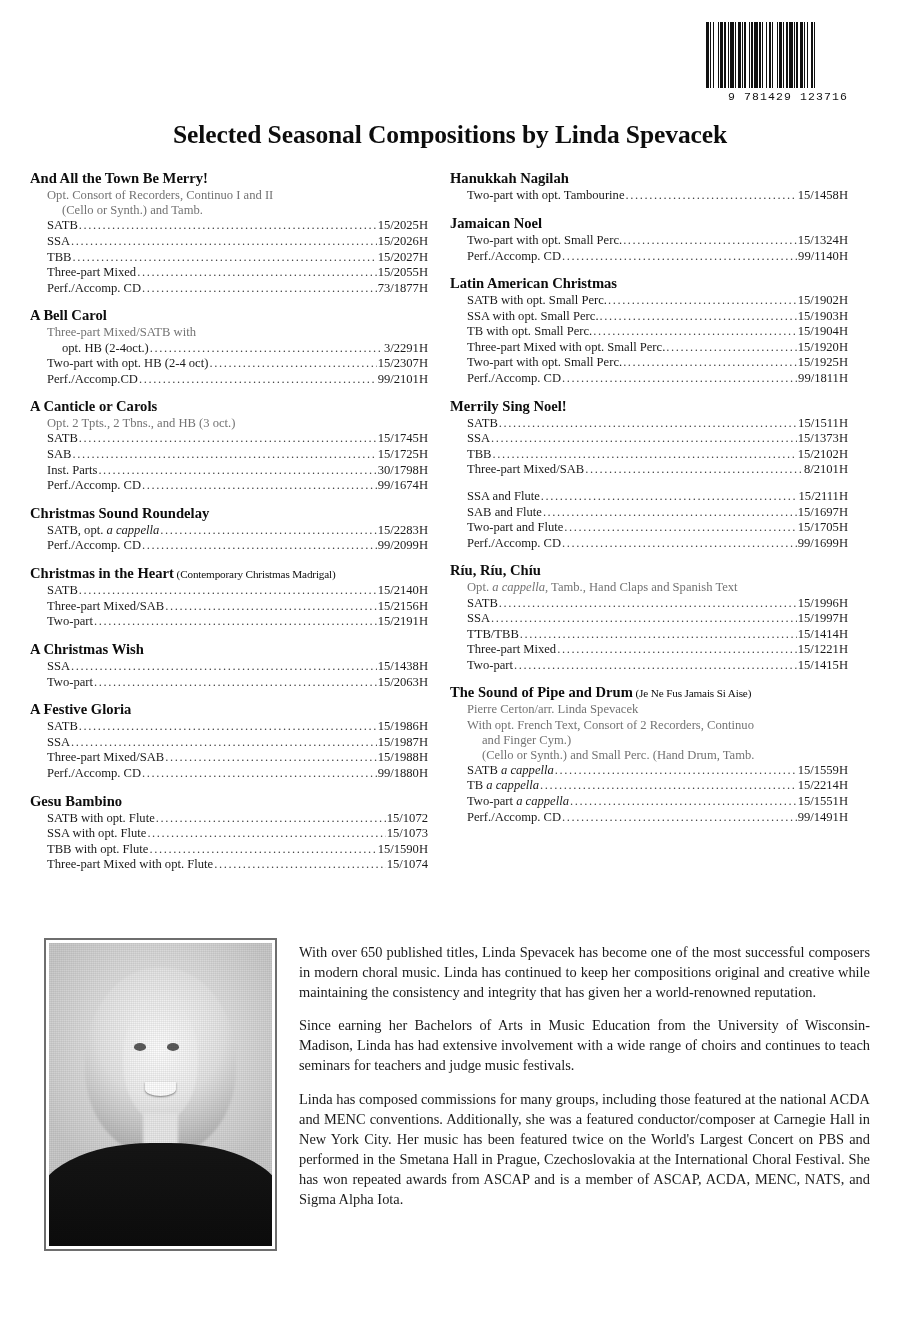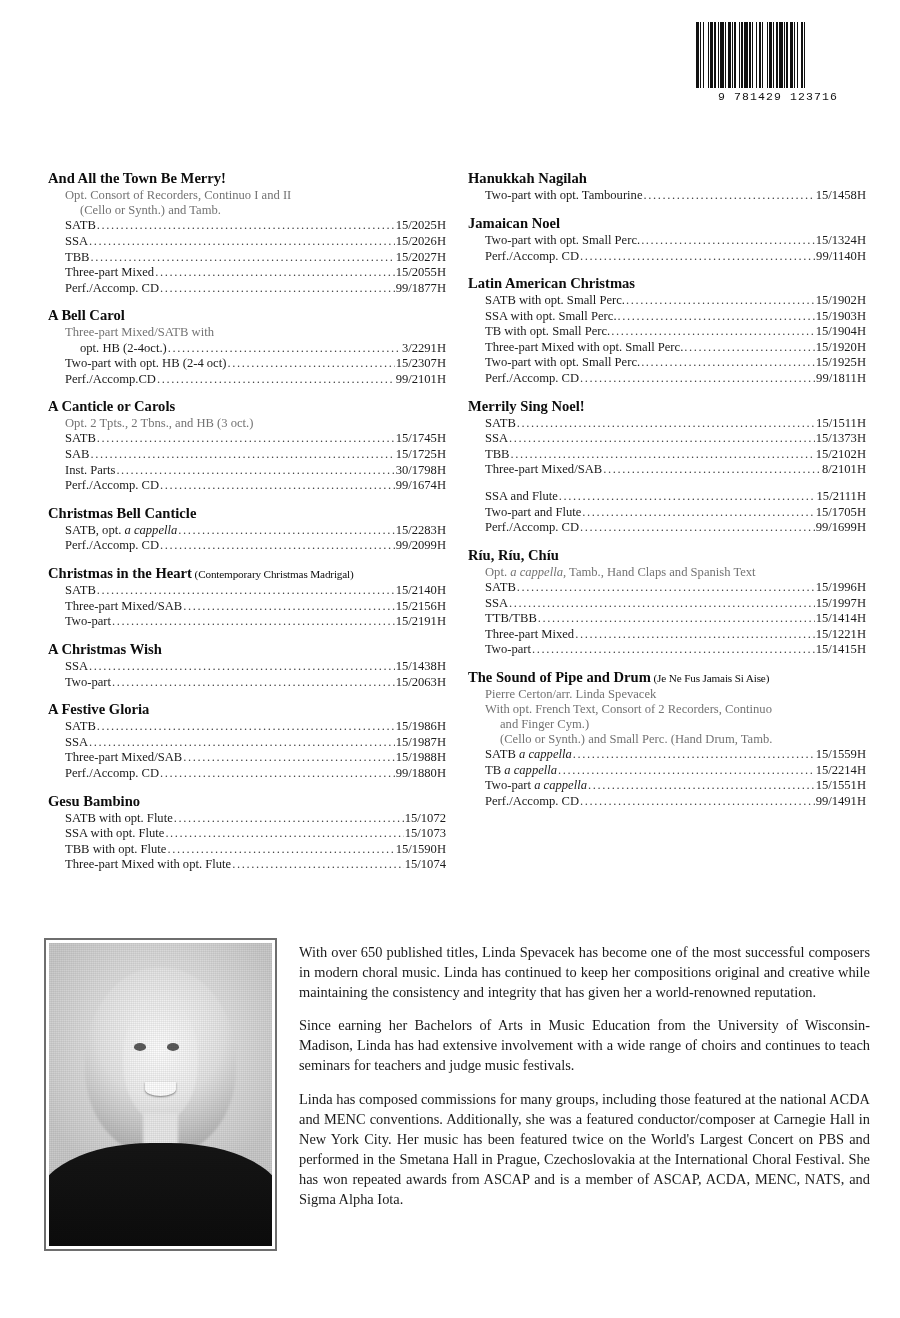--- a/index.html
+++ b/index.html
@@ -7,21 +7,21 @@
     width:900px; height:1318px;
     background:#ffffff;
     font-family:"Liberation Serif", serif;
     color:#1a1a1a;
     overflow:hidden;
   }
   .page { position:relative; width:900px; height:1318px; }
 
   
   .barcode-wrap {
-    position:absolute; top:22px; right:36px;
+    position:absolute; top:22px; right:26px;
     width:172px;
   }
   .barcode-bars {
     height:66px; width:100%;
     display:flex; align-items:stretch; gap:0;
     padding:0 4px;
   }
   .barcode-bars i { display:block; background:#111; }
   .barcode-digits {
     margin-top:2px;
@@ -35,21 +35,21 @@
   .page-title {
     position:absolute; top:120px; left:0; width:900px;
     text-align:center;
     font-size:25.5px; font-weight:bold;
     letter-spacing:-0.1px;
     color:#0d0d0d;
   }
 
   
   .catalog {
-    position:absolute; top:170px; left:48px;
+    position:absolute; top:170px; left:30px;
     width:826px; height:760px;
     display:flex; gap:22px;
   }
   .col { width:398px; }
 
   .work { margin-bottom:11px; }
   .work:last-child { margin-bottom:0; }
 
   .work-title {
     font-size:14.6px; font-weight:bold;
@@ -243,20 +243,21 @@
         <i style="width: 1px; background: rgb(17, 17, 17);"></i>
         <i style="width: 3px; background: transparent;"></i>
         <i style="width: 2px; background: rgb(17, 17, 17);"></i>
         <i style="width: 1px; background: transparent;"></i>
         <i style="width: 1px; background: rgb(17, 17, 17);"></i>
         <i style="width: 4px; background: transparent;"></i>
       </div>
     <div class="barcode-digits">9 781429 123716</div>
   </div>
 
+  <div class="page-title">Selected Seasonal Compositions by Linda Spevacek</div>
 
   <div class="catalog">
     <div class="col">
         <div class="work">
           <div class="work-title">And All the Town Be Merry!</div>
           <div class="work-note">Opt. Consort of Recorders, Continuo I and II</div>
           <div class="work-note indent2">(Cello or Synth.) and Tamb.</div>
           <div class="entry">
             <span class="label">SATB</span>
             <span class="leader"></span>
@@ -273,21 +274,21 @@
             <span class="num">15/2027H</span>
           </div>
           <div class="entry">
             <span class="label">Three-part Mixed</span>
             <span class="leader"></span>
             <span class="num">15/2055H</span>
           </div>
           <div class="entry">
             <span class="label">Perf./Accomp. CD</span>
             <span class="leader"></span>
-            <span class="num">99/1877H</span>
+            <span class="num">73/1877H</span>
           </div>
         </div>
         <div class="work">
           <div class="work-title">A Bell Carol</div>
           <div class="work-note">Three-part Mixed/SATB with</div>
           <div class="entry indent2">
             <span class="label">opt. HB (2-4oct.)</span>
             <span class="leader"></span>
             <span class="num">3/2291H</span>
           </div>
@@ -320,21 +321,21 @@
             <span class="leader"></span>
             <span class="num">30/1798H</span>
           </div>
           <div class="entry">
             <span class="label">Perf./Accomp. CD</span>
             <span class="leader"></span>
             <span class="num">99/1674H</span>
           </div>
         </div>
         <div class="work">
-          <div class="work-title">Christmas Bell Canticle</div>
+          <div class="work-title">Christmas Sound Roundelay</div>
           <div class="entry">
             <span class="label">SATB, opt. <em>a cappella</em></span>
             <span class="leader"></span>
             <span class="num">15/2283H</span>
           </div>
           <div class="entry">
             <span class="label">Perf./Accomp. CD</span>
             <span class="leader"></span>
             <span class="num">99/2099H</span>
           </div>
@@ -493,20 +494,25 @@
             <span class="label">Three-part Mixed/SAB</span>
             <span class="leader"></span>
             <span class="num">8/2101H</span>
           </div>
         </div>
         <div class="work">
           <div class="entry">
             <span class="label">SSA and Flute</span>
             <span class="leader"></span>
             <span class="num">15/2111H</span>
+          </div>
+          <div class="entry">
+            <span class="label">SAB and Flute</span>
+            <span class="leader"></span>
+            <span class="num">15/1697H</span>
           </div>
           <div class="entry">
             <span class="label">Two-part and Flute</span>
             <span class="leader"></span>
             <span class="num">15/1705H</span>
           </div>
           <div class="entry">
             <span class="label">Perf./Accomp. CD</span>
             <span class="leader"></span>
             <span class="num">99/1699H</span>

